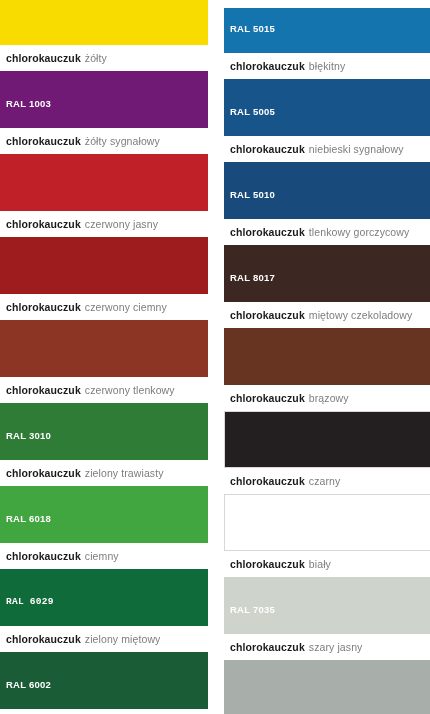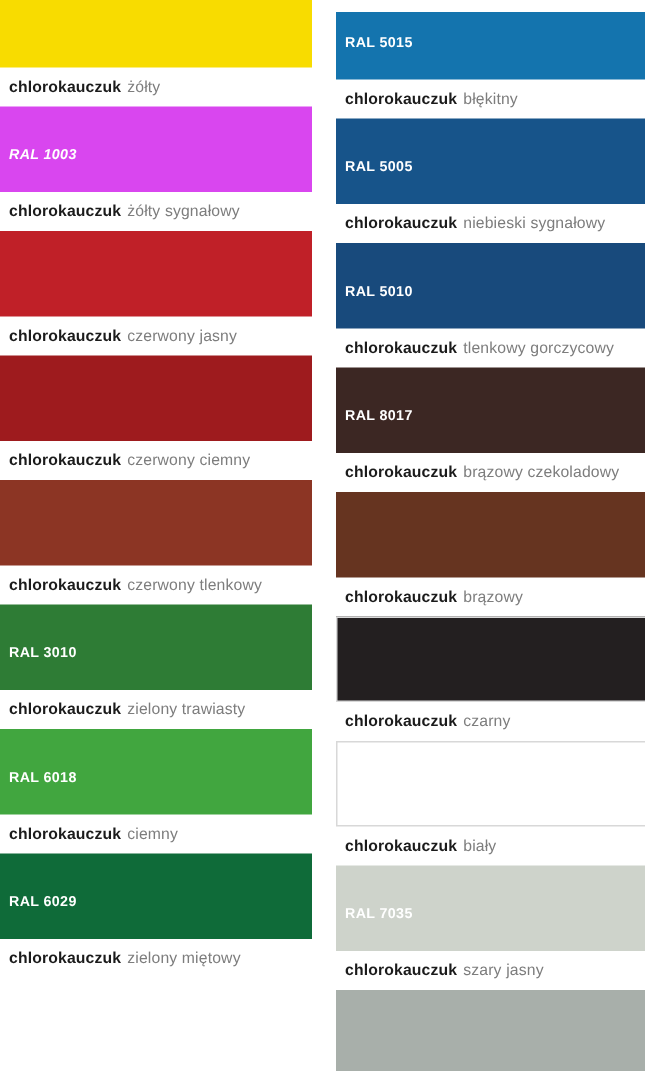--- a/index.html
+++ b/index.html
@@ -90,21 +90,21 @@
     <div class="column column-left">
       <div class="col-inner" style="padding-top: 0px;">
         <div class="swatch-row">
           <div class="swatch" style="background: rgb(248, 220, 0); height: 45px;"></div>
           <div class="label-band">
             <span class="label-brand">chlorokauczuk</span>
             <span class="label-name">żółty</span>
           </div>
         </div>
         <div class="swatch-row">
-          <div class="swatch" style="background: #d946ef; height: 57px; font-style: italic;">
+          <div class="swatch" style="background: #701a75; height: 57px;">
             <span class="ral-code" style="color: rgb(255, 255, 255);">RAL 1003</span>
           </div>
           <div class="label-band">
             <span class="label-brand">chlorokauczuk</span>
             <span class="label-name">żółty sygnałowy</span>
           </div>
         </div>
         <div class="swatch-row">
           <div class="swatch" style="background: rgb(192, 32, 40); height: 57px;"></div>
           <div class="label-band">
@@ -139,28 +139,31 @@
           <div class="swatch" style="background: rgb(65, 166, 63); height: 57px; padding-left: 12px;">
             <span class="ral-code" style="color: rgb(255, 255, 255);">RAL 6018</span>
           </div>
           <div class="label-band">
             <span class="label-brand">chlorokauczuk</span>
             <span class="label-name">ciemny</span>
           </div>
         </div>
         <div class="swatch-row">
           <div class="swatch" style="background: rgb(15, 107, 57); height: 57px;">
-            <span class="ral-code" style="color: rgb(255, 255, 255);">RAL 6029</span>
+            <span class="ral-code" style="color: rgb(255, 255, 255); font-family: Liberation Mono, monospace;">RAL 6029</span>
           </div>
           <div class="label-band">
             <span class="label-brand">chlorokauczuk</span>
             <span class="label-name">zielony miętowy</span>
           </div>
         </div>
         <div class="swatch-row">
+          <div class="swatch" style="background: rgb(26, 92, 53); height: 57px;">
+            <span class="ral-code" style="color: rgb(255, 255, 255);">RAL 6002</span>
+          </div>
           <div class="label-band"></div>
         </div>
       </div>
     </div>
     <div class="column column-right">
       <div class="col-inner" style="padding-top: 8px;">
         <div class="swatch-row">
           <div class="swatch" style="background: rgb(20, 116, 174); height: 45px;">
             <span class="ral-code" style="color: rgb(255, 255, 255);">RAL 5015</span>
           </div>
@@ -186,21 +189,21 @@
             <span class="label-brand">chlorokauczuk</span>
             <span class="label-name">tlenkowy gorczycowy</span>
           </div>
         </div>
         <div class="swatch-row">
           <div class="swatch" style="background: rgb(60, 39, 35); height: 57px;">
             <span class="ral-code" style="color: rgb(255, 255, 255);">RAL 8017</span>
           </div>
           <div class="label-band">
             <span class="label-brand">chlorokauczuk</span>
-            <span class="label-name">brązowy czekoladowy</span>
+            <span class="label-name">miętowy czekoladowy</span>
           </div>
         </div>
         <div class="swatch-row">
           <div class="swatch" style="background: rgb(102, 52, 32); height: 57px;"></div>
           <div class="label-band">
             <span class="label-brand">chlorokauczuk</span>
             <span class="label-name">brązowy</span>
           </div>
         </div>
         <div class="swatch-row">

